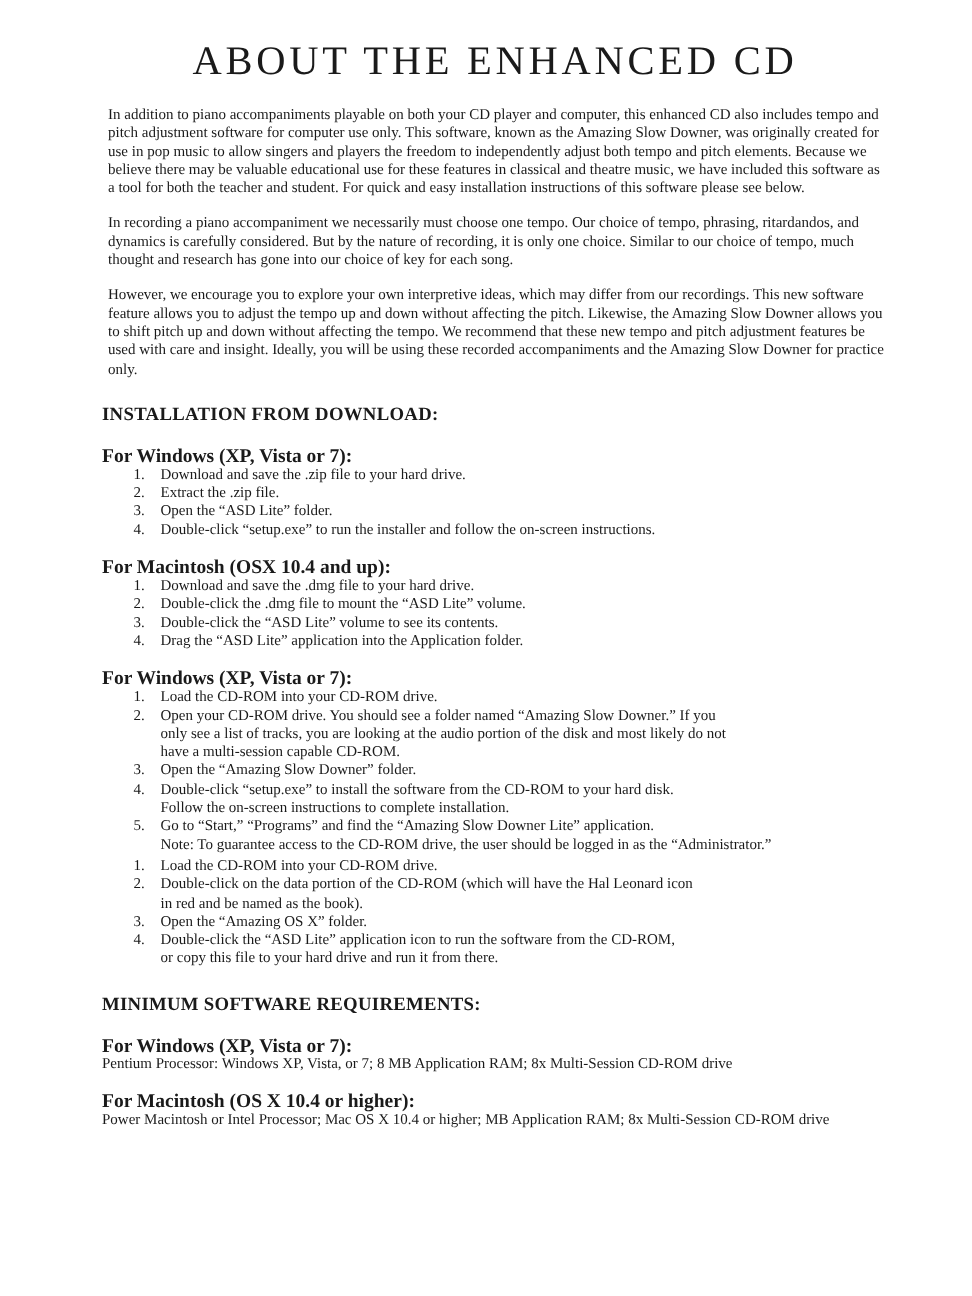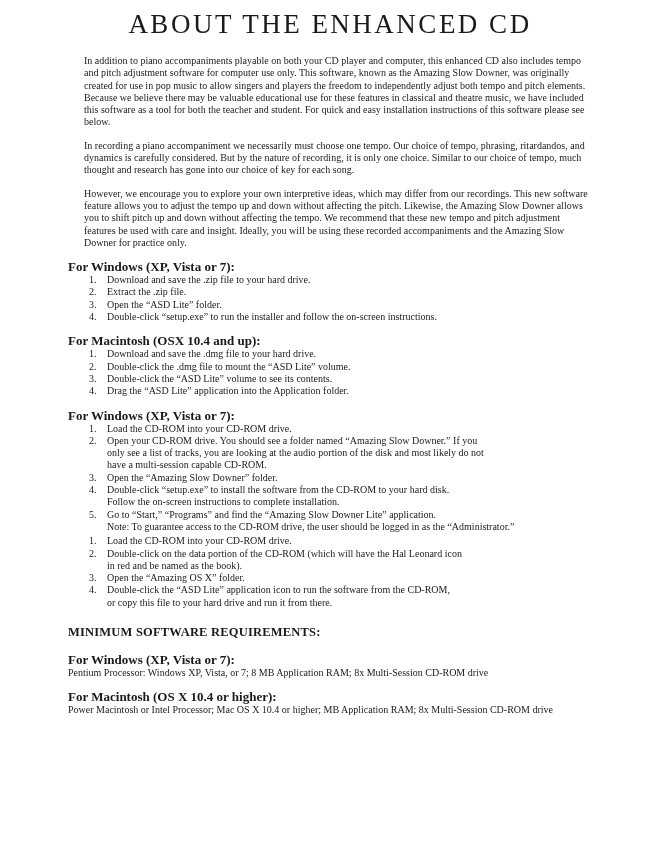--- a/index.html
+++ b/index.html
@@ -6,34 +6,34 @@
   html, body { margin: 0; padding: 0; background: #ffffff; }
   .page {
     position: relative;
     width: 648px;
     height: 864px;
     background: #ffffff;
     color: #1a1a1a;
     font-family: "Liberation Serif", "DejaVu Serif", serif;
     font-size: 10px;
     line-height: 12.3px;
-    padding: 8px 56px 20px 68px;
+    padding: 24px 56px 20px 68px;
     overflow: hidden;
   }
   h1.doc-title {
     font-size: 27px;
     line-height: 32px;
     font-weight: normal;
     letter-spacing: 2.5px;
     text-align: center;
     margin: 0 0 15px 0;
     white-space: nowrap;
   }
   p.para {
-    margin: 0 0 11px 16px;
+    margin: 0 0 11px 4px;
     white-space: pre-line;
     text-align: left;
   }
   h2.section-heading {
     font-size: 12.5px;
     line-height: 15px;
     font-weight: bold;
     margin: 16px 0 13px 0;
     letter-spacing: 0.2px;
   }
@@ -72,20 +72,21 @@
 
 <div class="page">
 
   <h1 class="doc-title">ABOUT THE ENHANCED CD</h1>
 
   <p class="para">In addition to piano accompaniments playable on both your CD player and computer, this enhanced CD also includes tempo and pitch adjustment software for computer use only. This software, known as the Amazing Slow Downer, was originally created for use in pop music to allow singers and players the freedom to independently adjust both tempo and pitch elements. Because we believe there may be valuable educational use for these features in classical and theatre music, we have included this software as a tool for both the teacher and student. For quick and easy installation instructions of this software please see below.</p>
   <p class="para">In recording a piano accompaniment we necessarily must choose one tempo. Our choice of tempo, phrasing, ritardandos, and dynamics is carefully considered. But by the nature of recording, it is only one choice. Similar to our choice of tempo, much thought and research has gone into our choice of key for each song.</p>
   <p class="para">However, we encourage you to explore your own interpretive ideas, which may differ from our recordings. This new software feature allows you to adjust the tempo up and down without affecting the pitch. Likewise, the Amazing Slow Downer allows you to shift pitch up and down without affecting the tempo. We recommend that these new tempo and pitch adjustment features be used with care and insight. Ideally, you will be using these recorded accompaniments and the Amazing Slow Downer for practice only.</p>
 
   <section>
+    <h2 class="section-heading">INSTALLATION FROM DOWNLOAD:</h2>
     <div>
       <h3 class="sub-heading">For Windows (XP, Vista or 7):</h3>
       <ol class="steps">
           <li>Download and save the .zip file to your hard drive.</li>
           <li>Extract the .zip file.</li>
           <li>Open the “ASD Lite” folder.</li>
           <li>Double-click “setup.exe” to run the installer and follow the on-screen instructions.</li>
         </ol>
     </div>
     <div>

